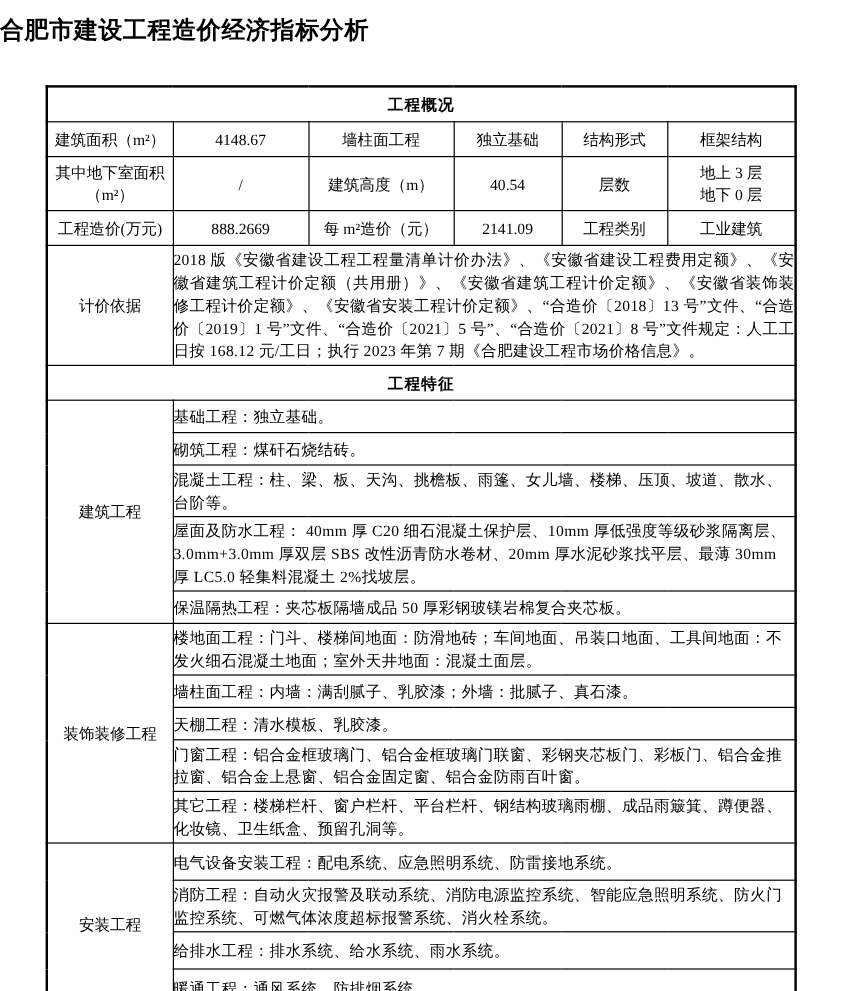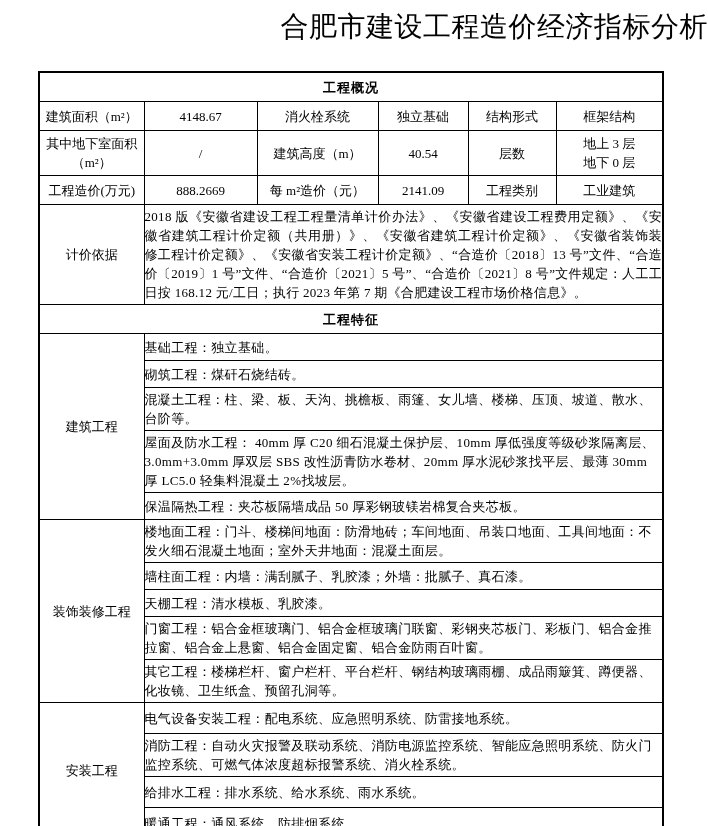--- a/index.html
+++ b/index.html
@@ -6,23 +6,23 @@
   .page{
     position:relative;
     width:708px;height:826px;
     background:#ffffff;
     color:#000;
     font-family:"Liberation Serif","DejaVu Serif",serif;
     overflow:hidden;
   }
   .doc-title{
     padding-top:13px;
-    text-align:right;
-    font-weight:normal;
-    font-size:28px;
+    text-align:left;
+    font-weight:bold;
+    font-size:20px;
     line-height:27px;
     letter-spacing:0.5px;
   }
   table.tbl{
     position:absolute;
     left:38px;top:71px;
     width:624px;
     border-collapse:collapse;
     table-layout:fixed;
     border:2px solid #000;
@@ -82,21 +82,21 @@
     </colgroup>
 
     <tbody>
         <tr>
       <td colspan="6" class="sechdr">工程概况</td>
     </tr>
 
     <tr class="h27">
       <td class="lab">建筑面积（m²）</td>
       <td class="val">4148.67</td>
-      <td class="lab">消火栓系统</td>
+      <td class="lab">墙柱面工程</td>
       <td class="val">独立基础</td>
       <td class="lab">结构形式</td>
       <td class="val">框架结构</td>
     </tr>
 
     <tr class="h42">
       <td class="lab">其中地下室面积（m²）</td>
       <td class="val">/</td>
       <td class="lab">建筑高度（m）</td>
       <td class="val">40.54</td>

